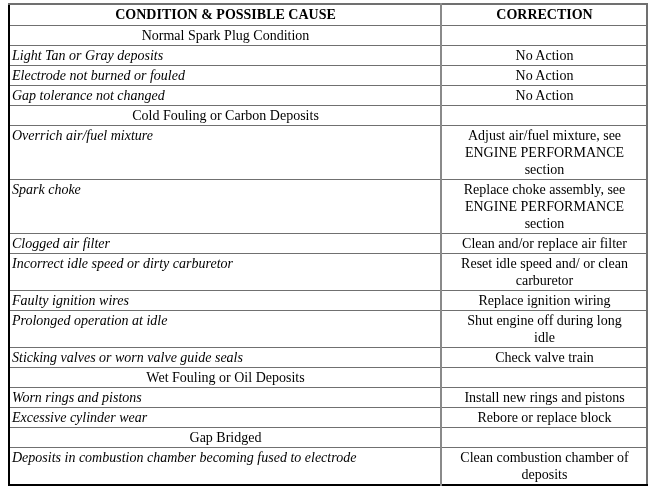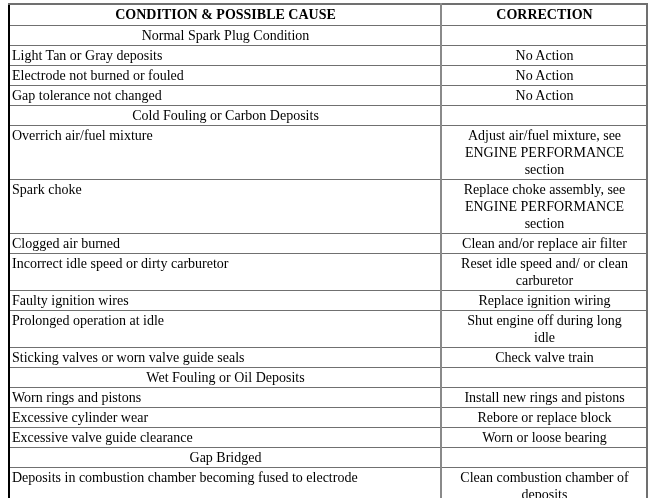--- a/index.html
+++ b/index.html
@@ -13,21 +13,21 @@
   }
   table.spec td, table.spec th {
     padding: 1px 1px 1px 2px; vertical-align: top;
     border-top: 1px solid #000; border-bottom: 1px solid #707070;
   }
   table.spec th { font-weight: bold; text-align: center; height: 18px; }
   th.col-corr { text-align: right; }
   td.col-cause, th.col-cause { width: 427px; border-right: 2px solid #8a8a8a; }
   td.col-corr { text-align: center; padding-right: 1px; }
   td.group { padding-left: 2px; text-align: center; }
-  td.item { padding-left: 22px; }
+  td.item { padding-left: 22px; font-style: italic; }
   tr.r1 td { height: 17px; }
   tr.r2 td { height: 34px; }
   tr.r3 td { height: 51px; }
 </style>
 </head>
 <body>
 
 <table class="spec">
   <thead>
     <tr>
@@ -68,21 +68,21 @@
     </tr>
     <tr class="r3">
       <td class="item col-cause">Spark choke</td>
       <td class="col-corr">
         <div>Replace choke assembly, see</div>
         <div>ENGINE PERFORMANCE</div>
         <div>section</div>
       </td>
     </tr>
     <tr class="r1">
-      <td class="item col-cause">Clogged air burned</td>
+      <td class="item col-cause">Clogged air filter</td>
       <td class="col-corr">Clean and/or replace air filter</td>
     </tr>
     <tr class="r2">
       <td class="item col-cause">Incorrect idle speed or dirty carburetor</td>
       <td class="col-corr">
         <div>Reset idle speed and/ or clean</div>
         <div>carburetor</div>
       </td>
     </tr>
     <tr class="r1">
@@ -106,24 +106,20 @@
       <td class="col-corr"></td>
     </tr>
     <tr class="r1">
       <td class="item col-cause">Worn rings and pistons</td>
       <td class="col-corr">Install new rings and pistons</td>
     </tr>
     <tr class="r1">
       <td class="item col-cause">Excessive cylinder wear</td>
       <td class="col-corr">Rebore or replace block</td>
     </tr>
-    <tr class="r1">
-      <td class="item col-cause">Excessive valve guide clearance</td>
-      <td class="col-corr">Worn or loose bearing</td>
-    </tr>
 
     <tr class="r1">
       <td class="group col-cause">Gap Bridged</td>
       <td class="col-corr"></td>
     </tr>
     <tr class="r2">
       <td class="item col-cause">Deposits in combustion chamber becoming fused to electrode</td>
       <td class="col-corr">
         <div>Clean combustion chamber of</div>
         <div>deposits</div>

